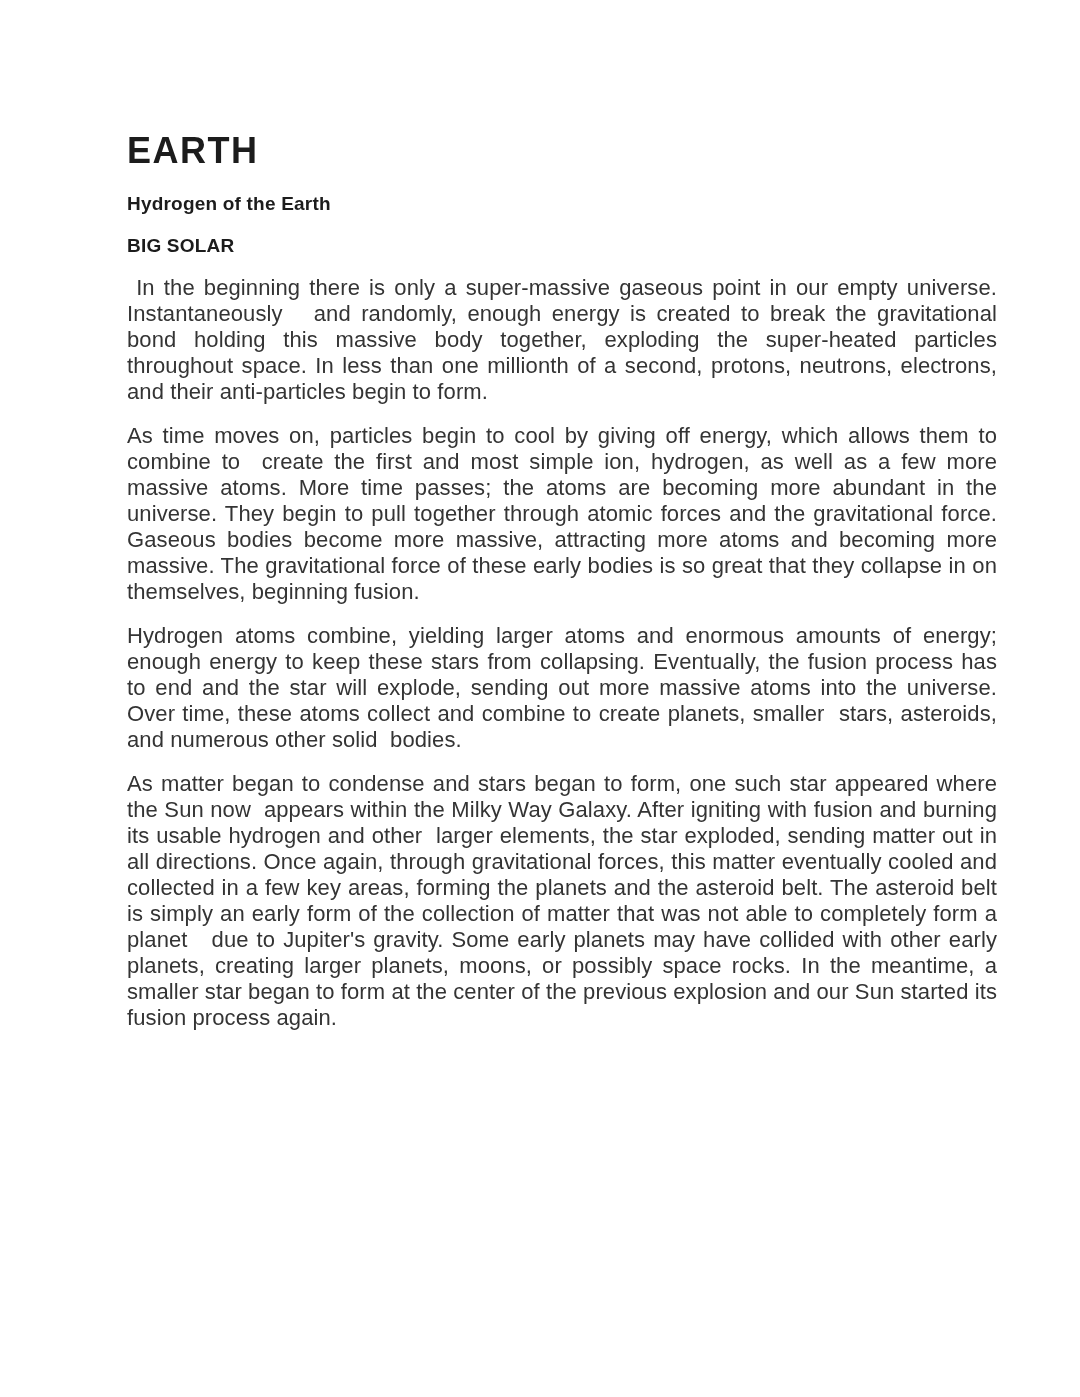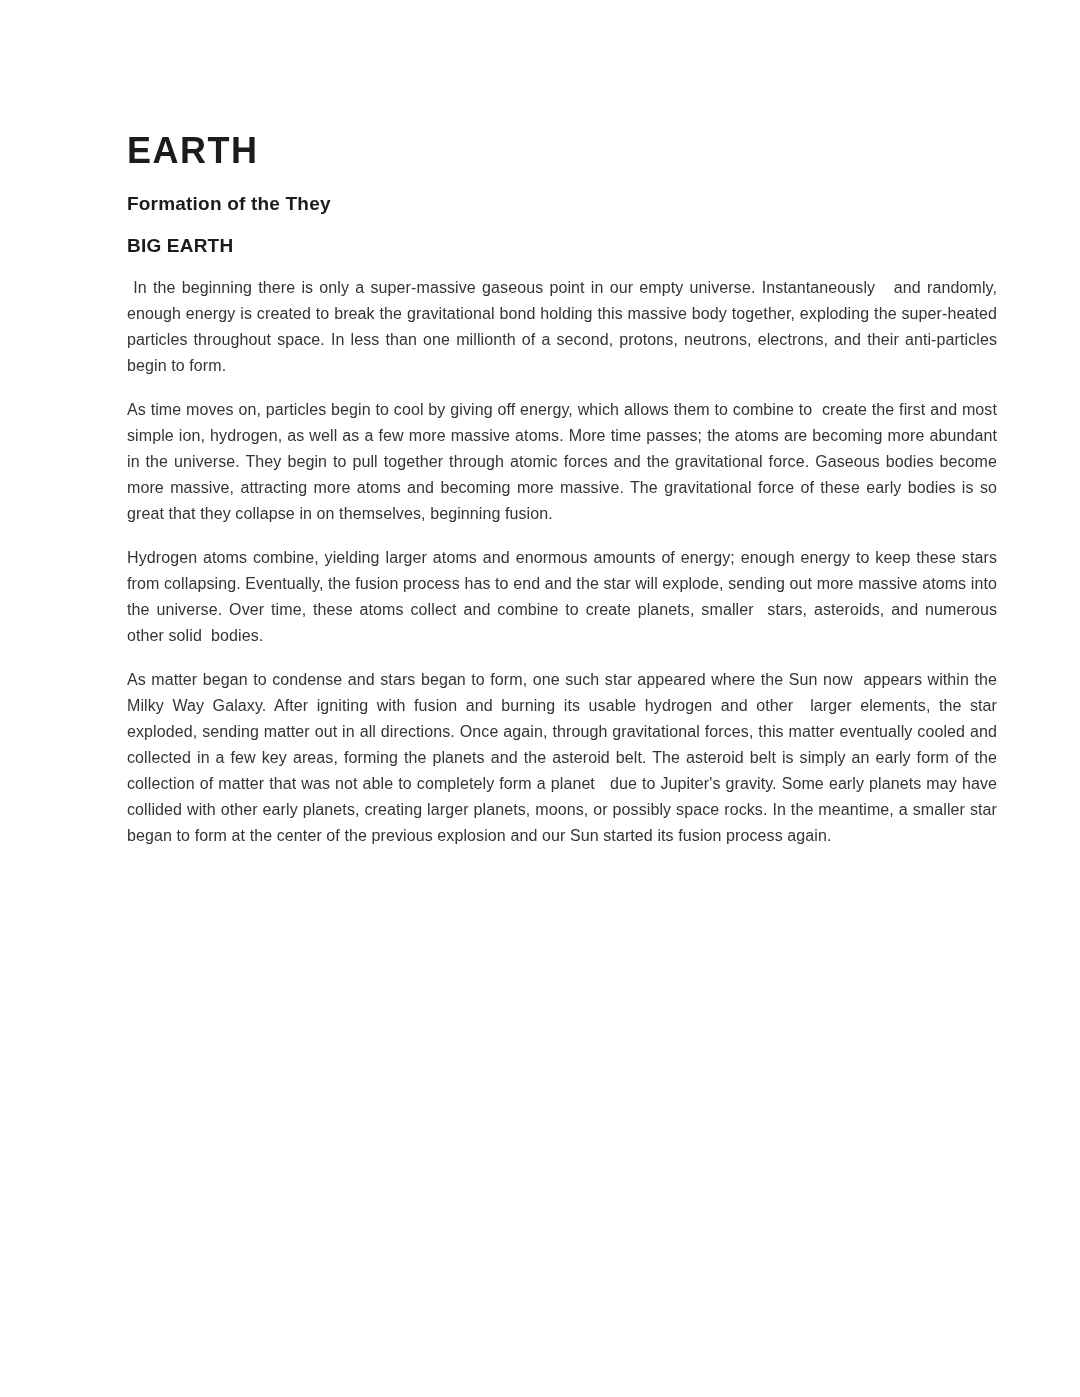--- a/index.html
+++ b/index.html
@@ -41,40 +41,40 @@
     line-height: 1.1;
     font-weight: 700;
     letter-spacing: 0.2px;
     color: #1c1c1c;
   }
   .section-solar h3.section-heading {
     margin-top: 56px;
   }
   p.body-paragraph {
     margin: 18px 0 0 0;
-    font-size: 16px;
+    font-size: 22px;
     line-height: 26px;
     text-align: justify;
     text-justify: inter-word;
     letter-spacing: 0.1px;
     color: #343434;
   }
 </style>
 </head>
 <body>
 
 <div class="page">
   <div class="content">
 
     <h1 class="doc-title">EARTH</h1>
 
-    <h2 class="doc-subtitle">Formation of the They</h2>
+    <h2 class="doc-subtitle">Hydrogen of the Earth</h2>
 
     <section class="section-big-bang">
-      <h3 class="section-heading">BIG EARTH</h3>
+      <h3 class="section-heading">BIG SOLAR</h3>
 
       <p class="body-paragraph">&nbsp;In the beginning there is only a super-massive gaseous point in our empty universe. Instantaneously &nbsp;&nbsp;and randomly, enough energy is created to break the gravitational bond holding this massive body together, exploding the super-heated particles throughout space. In less than one millionth of a second, protons, neutrons, electrons, and their anti-particles begin to form.</p>
 
       <p class="body-paragraph">As time moves on, particles begin to cool by giving off energy, which allows them to combine to &nbsp;create the first and most simple ion, hydrogen, as well as a few more massive atoms. More time passes; the atoms are becoming more abundant in the universe. They begin to pull together through atomic forces and the gravitational force. Gaseous bodies become more massive, attracting more atoms and becoming more massive. The gravitational force of these early bodies is so great that they collapse in on themselves, beginning fusion.</p>
 
       <p class="body-paragraph">Hydrogen atoms combine, yielding larger atoms and enormous amounts of energy; enough energy to keep these stars from collapsing. Eventually, the fusion process has to end and the star will explode, sending out more massive atoms into the universe. Over time, these atoms collect and combine to create planets, smaller &nbsp;stars, asteroids, and numerous other solid &nbsp;bodies.</p>
     </section>
 
     <section class="section-solar">
 

